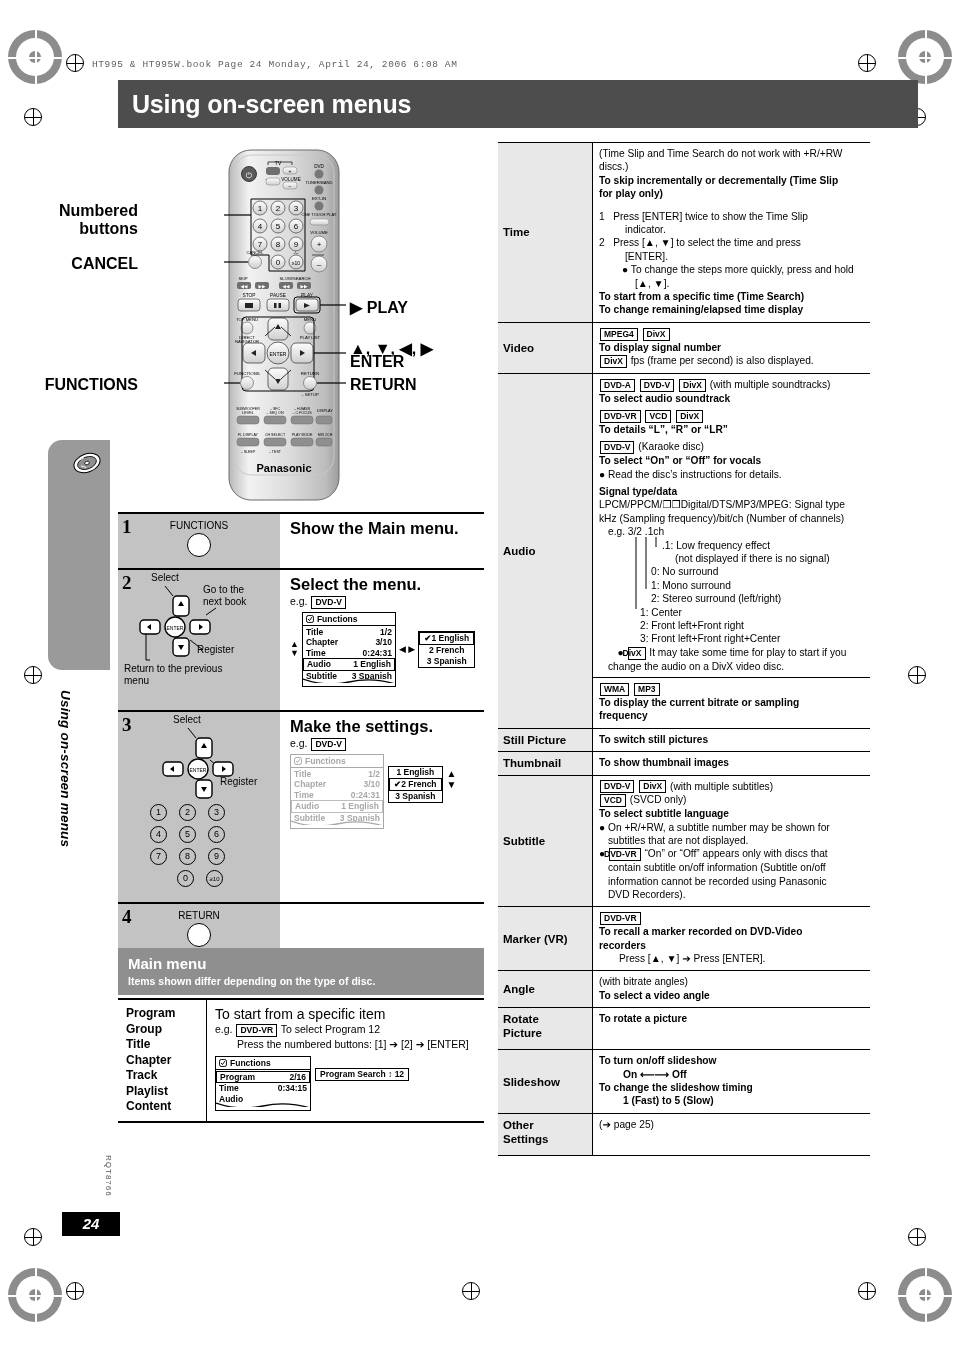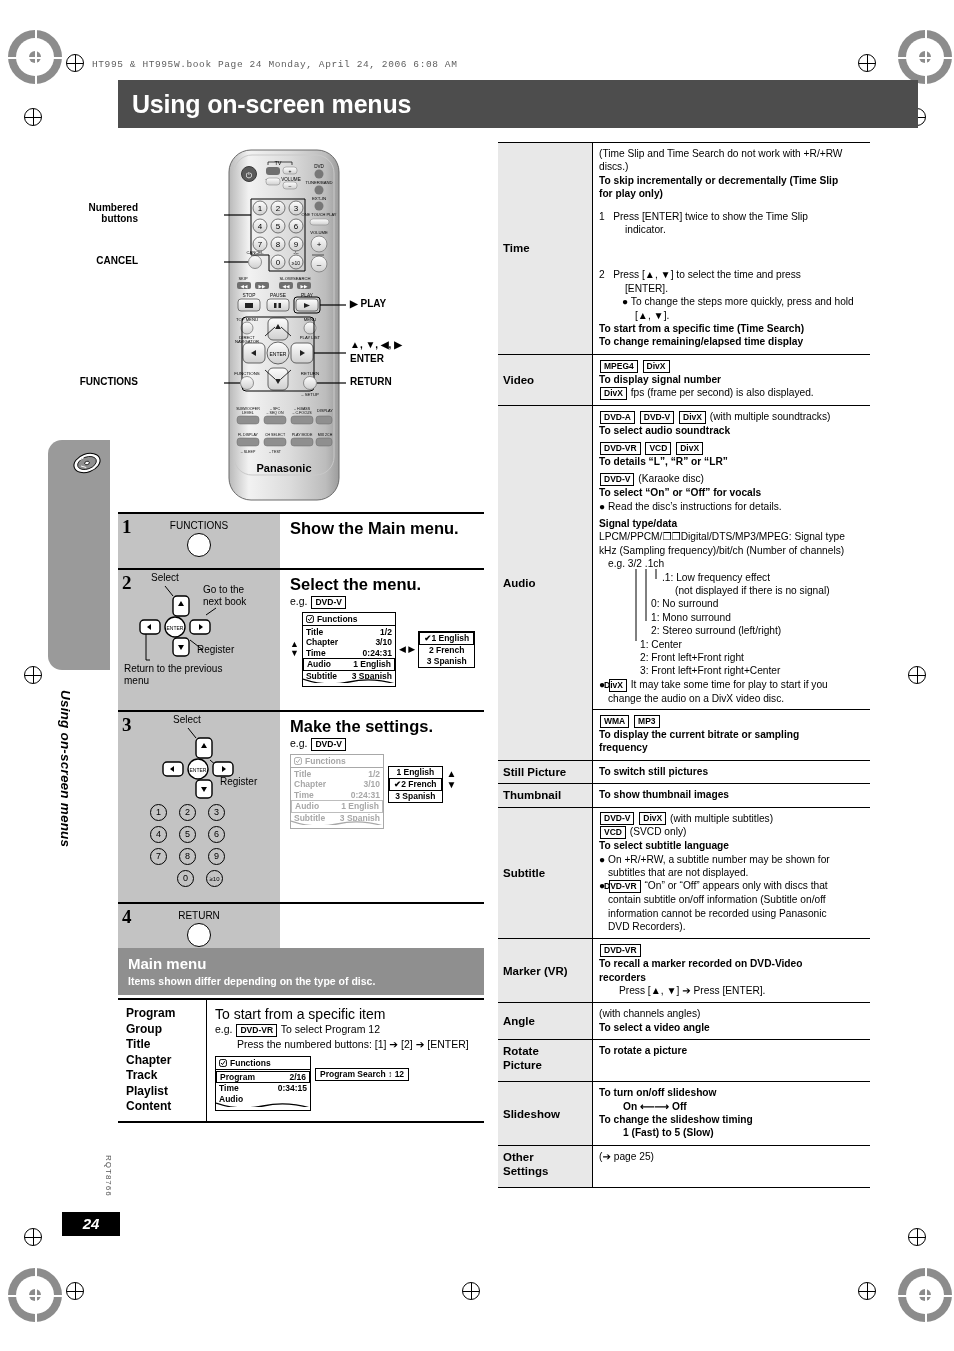--- a/index.html
+++ b/index.html
@@ -55,21 +55,21 @@
     font-size:8px;color:#555;letter-spacing:1px;
   }
   .pagenum{
     position:absolute;left:62px;top:1212px;width:58px;height:24px;
     background:#000;color:#fff;font-style:italic;font-weight:bold;
     font-size:15px;text-align:center;line-height:24px;
   }
 
   
   .remote-wrap{position:absolute;left:150px;top:140px;width:345px;height:370px;}
-  .callout{position:absolute;font-size:10px;font-weight:bold;white-space:nowrap;}
+  .callout{position:absolute;font-size:16px;font-weight:bold;white-space:nowrap;}
 
   
   .steps{position:absolute;left:118px;top:512px;width:366px;border-top:2px solid #000;}
   .step{display:flex;border-bottom:2px solid #000;}
   .step-left{width:162px;background:#c3c3c3;position:relative;padding:4px 0 6px 0;}
   .step-right{flex:1;background:#fff;padding:5px 0 6px 10px;position:relative;}
   .step-no{position:absolute;left:4px;top:2px;font-size:19px;font-weight:bold;font-family:"Liberation Serif",serif;}
   .step-title{font-size:16.5px;font-weight:bold;margin:0 0 1px 0;}
   .eg{font-size:10.5px;margin:1px 0 3px 0;}
   .tag{
@@ -629,21 +629,21 @@
     <div class="fcell-l">
         <span>Time</span>
       </div>
     <div class="fcell-r">
       <div>(Time Slip and Time Search do not work with +R/+RW</div>
       <div>discs.)</div>
       <div class="b">To skip incrementally or decrementally (Time Slip</div>
       <div class="b">for play only)</div>
       <div style="white-space:pre;margin-top:9px;">1   Press [ENTER] twice to show the Time Slip</div>
       <div style="padding-left:26px;">indicator.</div>
-      <div style="white-space:pre;margin-top:32px;">2   Press [▲, ▼] to select the time and press</div>
+      <div style="white-space:pre;">2   Press [▲, ▼] to select the time and press</div>
       <div style="padding-left:26px;">[ENTER].</div>
       <div style="padding-left:32px;text-indent:-9px;">● To change the steps more quickly, press and hold</div>
       <div style="padding-left:36px;">[▲, ▼].</div>
       <div class="b">To start from a specific time (Time Search)</div>
       <div class="b">To change remaining/elapsed time display</div>
     </div>
   </div>
 
   <div class="frow">
     <div class="fcell-l">
@@ -705,21 +705,21 @@
           </svg>
           <div style="padding-left:63px;">.1:  Low frequency effect</div>
           <div style="padding-left:76px;">(not displayed if there is no signal)</div>
           <div style="padding-left:52px;">0:  No surround</div>
           <div style="padding-left:52px;">1:  Mono surround</div>
           <div style="padding-left:52px;">2:  Stereo surround (left/right)</div>
           <div style="padding-left:41px;">1:  Center</div>
           <div style="padding-left:41px;">2:  Front left+Front right</div>
           <div style="padding-left:41px;">3:  Front left+Front right+Center</div>
         </div>
-        <div style="padding-left:9px;text-indent:-9px;">
+        <div style="padding-left:9px;text-indent:-9px;text-align:center;">
           <span>●</span>
           <span class="tag">DivX</span>
           <span>It may take some time for play to start if you</span>
         </div>
         <div style="padding-left:9px;">change the audio on a DivX video disc.</div>
       </div>
       <div style="border-top:1.5px solid #000;margin:4px -5px 0 -6px;padding:4px 5px 0 6px;">
         <div>
           <span class="tag">WMA</span>
           <span class="tag">MP3</span>
@@ -788,21 +788,21 @@
       <div class="b">recorders</div>
       <div style="padding-left:20px;">Press [▲, ▼] ➔ Press [ENTER].</div>
     </div>
   </div>
 
   <div class="frow">
     <div class="fcell-l">
         <span>Angle</span>
       </div>
     <div class="fcell-r">
-      <div>(with channels angles)</div>
+      <div>(with bitrate angles)</div>
       <div class="b">To select a video angle</div>
     </div>
   </div>
 
   <div class="frow">
     <div class="fcell-l" style="align-items:flex-start;">
       <span>
         <span>Rotate</span><br>
         <span>Picture</span>
       </span>

